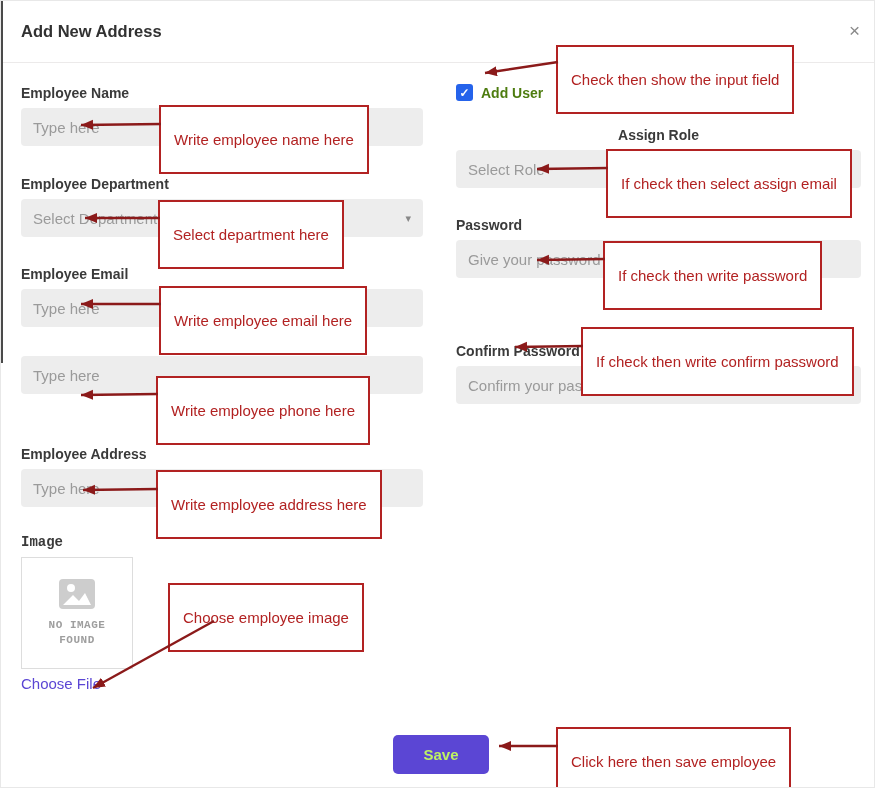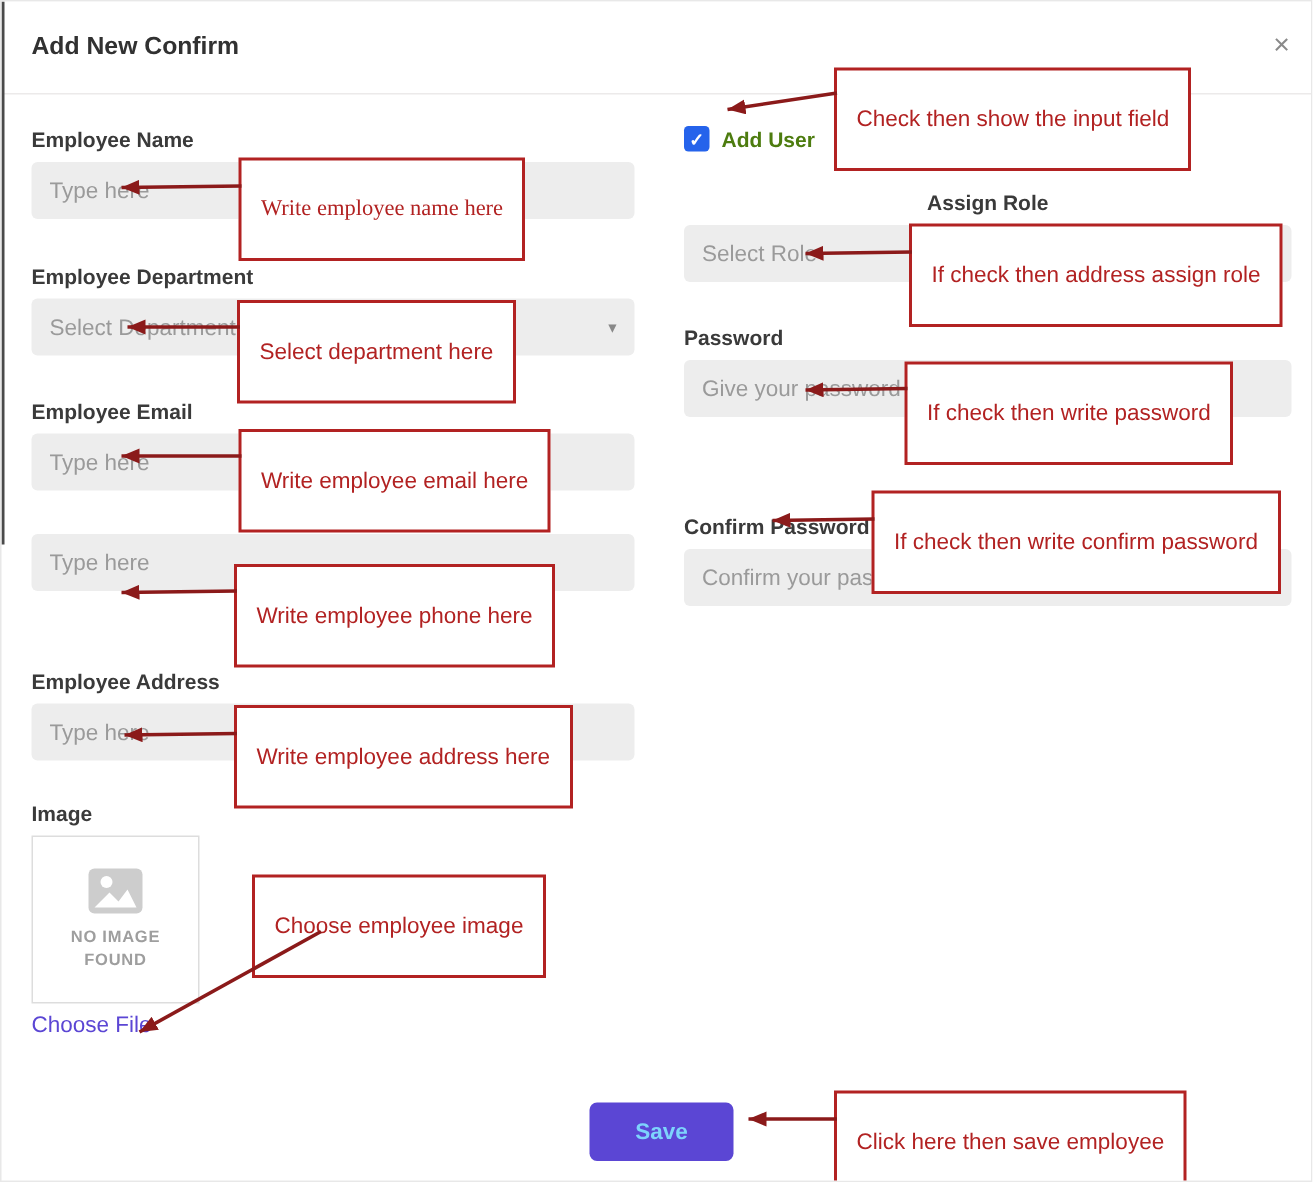--- a/index.html
+++ b/index.html
@@ -24,36 +24,36 @@
             font-size:12px;font-weight:bold;display:flex;align-items:center;justify-content:center;cursor:pointer;}
   .checkbox-row label{margin-left:8px;font-size:14px;font-weight:bold;color:#4d7c0f;}
 
   .img-box{width:110px;height:110px;border:1px solid #ddd;background:#fff;display:flex;flex-direction:column;
            align-items:center;justify-content:center;margin-top:6px;}
   .no-image{width:84px;text-align:center;font-size:11px;font-weight:bold;color:#9e9e9e;letter-spacing:.5px;
             margin-top:8px;line-height:1.4;}
   .choose-file{position:absolute;left:20px;top:674px;font-size:15px;color:var(--accent,#5b46d4);cursor:pointer;}
 
   .save-btn{position:absolute;left:392px;top:734px;width:96px;height:39px;background:var(--accent,#5b46d4);
-            color:#7dd3fc;border:none;border-radius:5px;font-size:15px;font-weight:bold;cursor:pointer;font-family:inherit;}
+            color:#bef264;border:none;border-radius:5px;font-size:15px;font-weight:bold;cursor:pointer;font-family:inherit;}
 
   .ann{position:absolute;background:#fff;border:2px solid var(--annotation_red,#b22222);
        color:var(--annotation_red,#b22222);padding:24px 13px;font-size:15px;white-space:nowrap;z-index:40;}
   .arrows{position:absolute;left:0;top:0;z-index:50;pointer-events:none;}
   .arrows line{stroke:var(--arrow_red,#8b1a1a);stroke-width:2.4;}
   .arrows marker path{fill:var(--arrow_red,#8b1a1a);}
 </style>
 </head>
 <body>
 
 <div class="stage">
   <div class="edge"></div>
 
   <div class="modal-header">
-    <h2 class="title">Add New Confirm</h2>
+    <h2 class="title">Add New Address</h2>
     <span class="close">×</span>
   </div>
 
   <div class="group" style="left:20px;top:84px;width:402px;">
     <label>Employee Name</label>
     <input class="field" type="text" placeholder="Type here" style="">
   </div>
 
   <div class="group" style="left:20px;top:175px;width:402px;">
     <label>Employee Department</label>
@@ -70,21 +70,21 @@
 
   <div class="group" style="left:20px;top:355px;width:402px;">
     <input class="field" type="text" placeholder="Type here" style="">
   </div>
 
   <div class="group" style="left:20px;top:445px;width:402px;">
     <label>Employee Address</label>
     <input class="field" type="text" placeholder="Type here" style="">
   </div>
 
-  <div class="group" style="left:20px;top:533px;">
+  <div class="group" style="left:20px;top:533px;font-family:Liberation Mono, monospace;">
     <label>Image</label>
     <div class="img-box">
       <svg width="38" height="32" viewBox="0 0 38 32">
         <rect x="1" y="1" width="36" height="30" rx="4" fill="#cdcdcd"></rect>
         <circle cx="13" cy="10" r="4" fill="#ffffff"></circle>
         <path d="M5 27 L15 17 L21 23 L27 15 L33 27 Z" fill="#ffffff"></path>
       </svg>
       <div class="no-image">NO IMAGE FOUND</div>
     </div>
   </div>
@@ -111,28 +111,28 @@
     <input class="field" type="text" placeholder="Give your password" style="">
   </div>
 
   <div class="group" style="left:455px;top:306px;width:405px;margin-top:36px;">
     <label>Confirm Password</label>
     <input class="field" type="text" placeholder="Confirm your password" style="">
   </div>
 
   <button class="save-btn">Save</button>
 
-  <div class="ann" style="left:158px;top:104px;font-family:Liberation Serif, serif;">Write employee name here</div>
+  <div class="ann" style="left:158px;top:104px;">Write employee name here</div>
   <div class="ann" style="left:157px;top:199px;">Select department here</div>
   <div class="ann" style="left:158px;top:285px;">Write employee email here</div>
   <div class="ann" style="left:155px;top:375px;text-align:right;">Write employee phone here</div>
   <div class="ann" style="left:155px;top:469px;">Write employee address here</div>
   <div class="ann" style="left:167px;top:582px;">Choose employee image</div>
   <div class="ann" style="left:555px;top:44px;">Check then show the input field</div>
-  <div class="ann" style="left:605px;top:148px;">If check then address assign role</div>
+  <div class="ann" style="left:605px;top:148px;">If check then select assign email</div>
   <div class="ann" style="left:602px;top:240px;">If check then write password</div>
   <div class="ann" style="left:580px;top:326px;">If check then write confirm password</div>
   <div class="ann" style="left:555px;top:726px;">Click here then save employee</div>
 
   <svg class="arrows" width="875" height="788">
     <defs>
       <marker id="ah" markerWidth="14" markerHeight="12" refX="12" refY="5" orient="auto" markerUnits="userSpaceOnUse">
         <path d="M0,0 L12,5 L0,10 Z" fill="#8b1a1a"></path>
       </marker>
     </defs>

